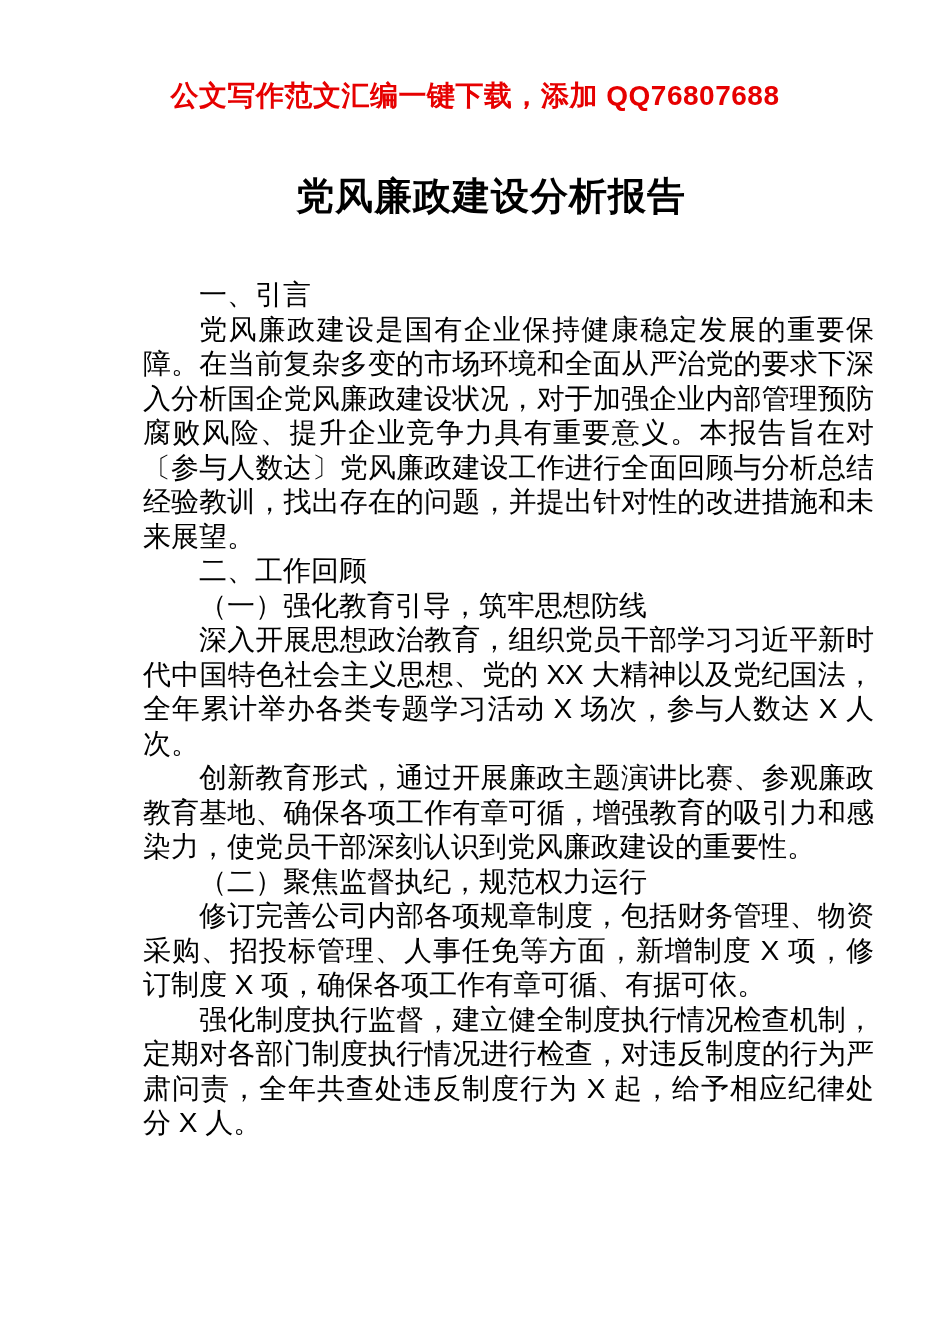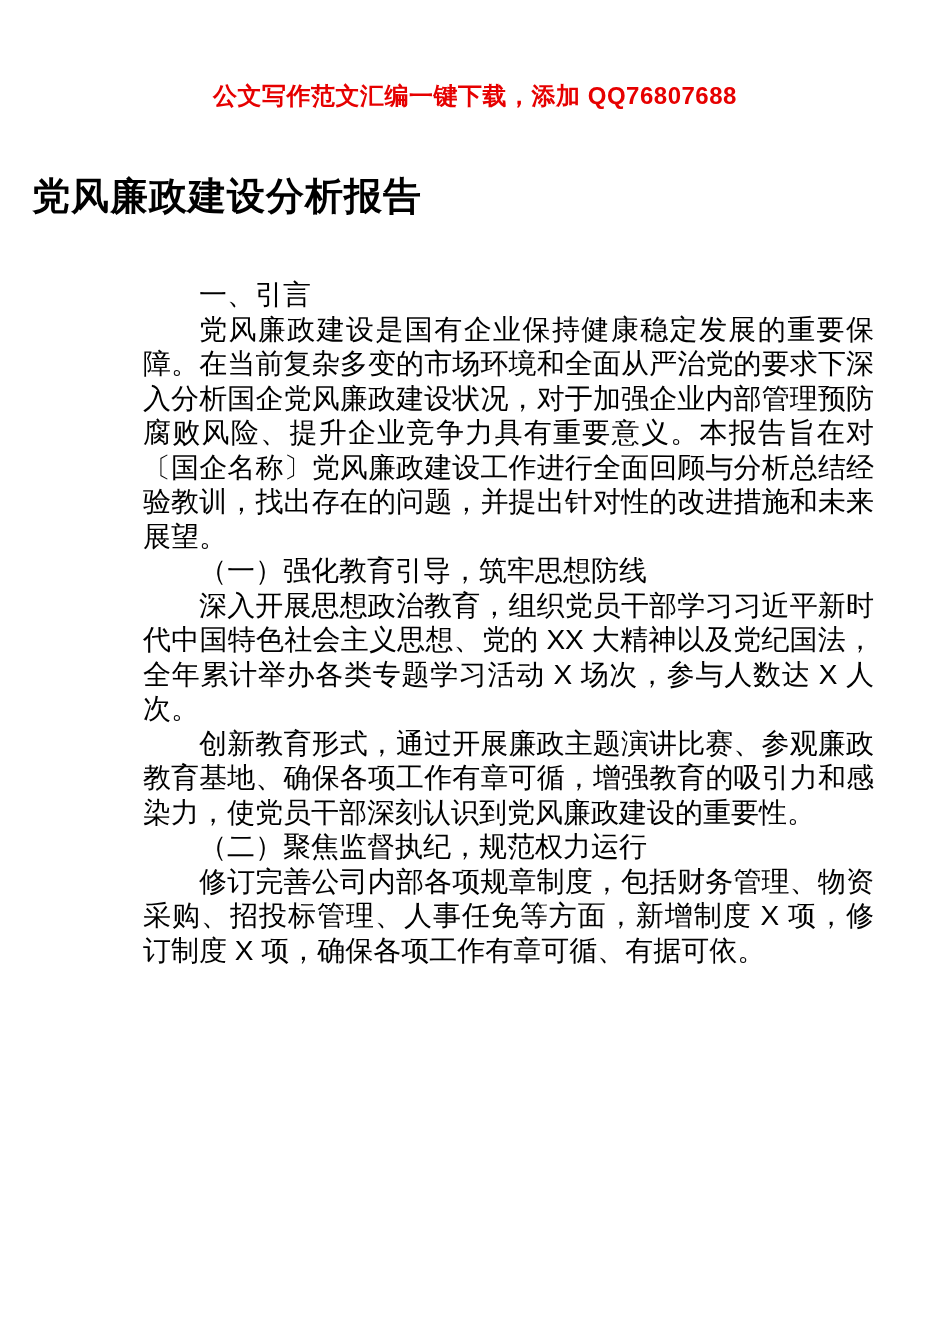--- a/index.html
+++ b/index.html
@@ -16,28 +16,28 @@
   }
   .page {
     width: 950px;
     height: 1344px;
     background: #ffffff;
     box-sizing: border-box;
   }
   .banner {
     padding-top: 82px;
     text-align: center;
-    font-size: 24px;
+    font-size: 28px;
     line-height: 28px;
     font-weight: 600;
     letter-spacing: 0.5px;
   }
   .doc-title {
     margin: 62px 0 0 0;
-    text-align: left;
+    text-align: center;
     font-size: 38px;
     line-height: 48px;
     font-weight: 600;
     letter-spacing: 1px;
     padding-left: 32px;
   }
   .content {
     margin: 58px 76px 0 143px;
     font-size: 28px;
     line-height: 34.5px;
@@ -55,20 +55,22 @@
 
 <div class="page" style="background: rgb(255, 255, 255);">
   <div class="banner" style="color: rgb(230, 0, 0);">
     <span>公文写作范文汇编一键下载，添加 QQ76807688</span>
   </div>
 
   <h1 class="doc-title">党风廉政建设分析报告</h1>
 
   <div class="content">
       <p>一、引言</p>
-      <p>党风廉政建设是国有企业保持健康稳定发展的重要保障。在当前复杂多变的市场环境和全面从严治党的要求下深入分析国企党风廉政建设状况，对于加强企业内部管理预防腐败风险、提升企业竞争力具有重要意义。本报告旨在对〔国企名称〕党风廉政建设工作进行全面回顾与分析总结经验教训，找出存在的问题，并提出针对性的改进措施和未来展望。</p>
+      <p>党风廉政建设是国有企业保持健康稳定发展的重要保障。在当前复杂多变的市场环境和全面从严治党的要求下深入分析国企党风廉政建设状况，对于加强企业内部管理预防腐败风险、提升企业竞争力具有重要意义。本报告旨在对〔参与人数达〕党风廉政建设工作进行全面回顾与分析总结经验教训，找出存在的问题，并提出针对性的改进措施和未来展望。</p>
+      <p>二、工作回顾</p>
       <p>（一）强化教育引导，筑牢思想防线</p>
       <p>深入开展思想政治教育，组织党员干部学习习近平新时代中国特色社会主义思想、党的 XX 大精神以及党纪国法，全年累计举办各类专题学习活动 X 场次，参与人数达 X 人次。</p>
       <p>创新教育形式，通过开展廉政主题演讲比赛、参观廉政教育基地、确保各项工作有章可循，增强教育的吸引力和感染力，使党员干部深刻认识到党风廉政建设的重要性。</p>
       <p>（二）聚焦监督执纪，规范权力运行</p>
       <p>修订完善公司内部各项规章制度，包括财务管理、物资采购、招投标管理、人事任免等方面，新增制度 X 项，修订制度 X 项，确保各项工作有章可循、有据可依。</p>
+      <p>强化制度执行监督，建立健全制度执行情况检查机制，定期对各部门制度执行情况进行检查，对违反制度的行为严肃问责，全年共查处违反制度行为 X 起，给予相应纪律处分 X 人。</p>
     </div>
 </div>
 
 </body></html>

